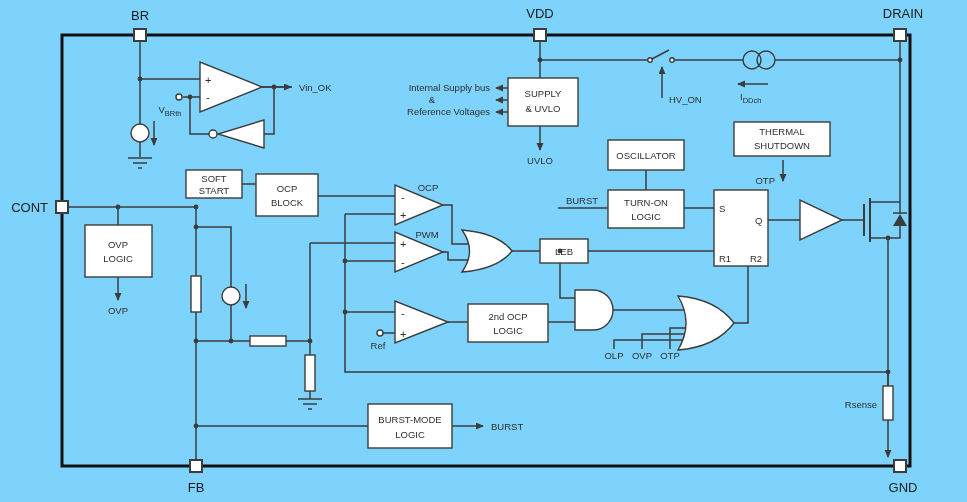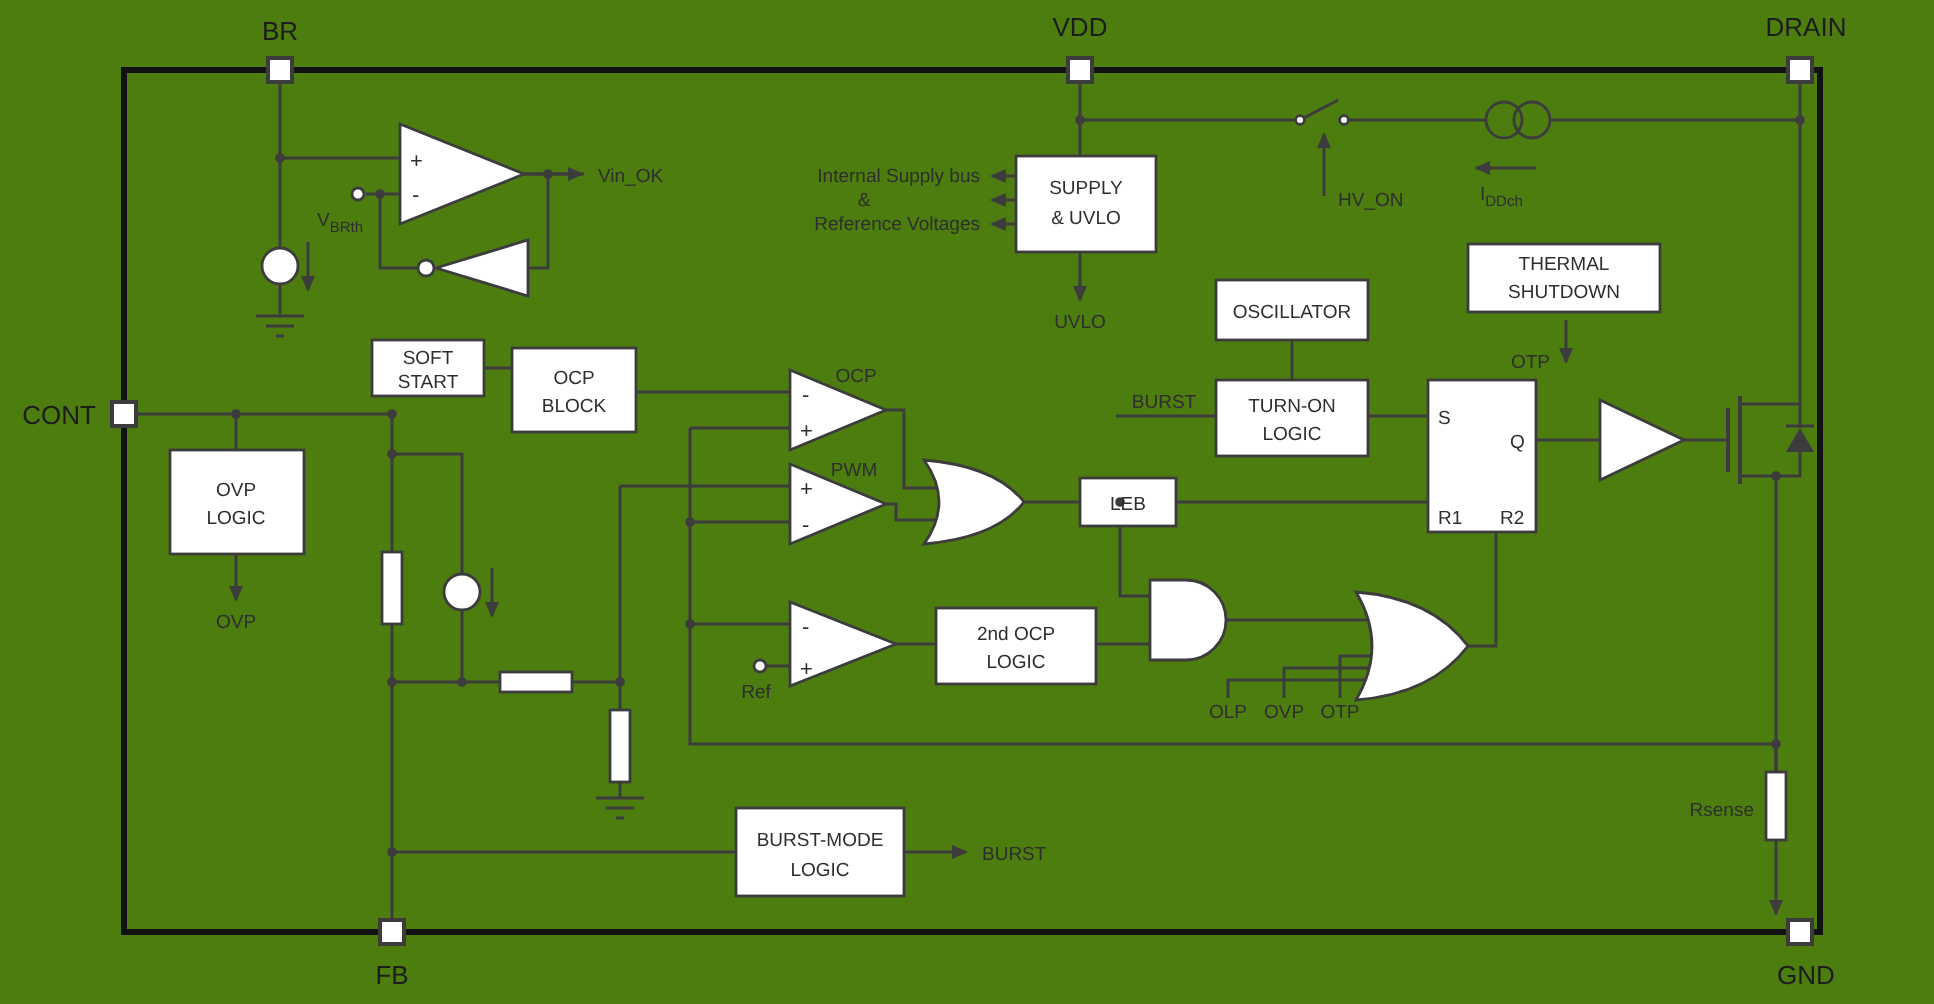--- a/index.html
+++ b/index.html
@@ -1,16 +1,16 @@
 <!DOCTYPE html>
 <html><head>
 <meta charset="utf-8">
 <style>
   html,body{margin:0;padding:0;background:#ffffff;}
-  #stage{width:967px;height:502px;background:#4d7c0f;position:relative;overflow:hidden;}
+  #stage{width:967px;height:502px;background:#7dd3fc;position:relative;overflow:hidden;}
   svg{display:block;}
   .t{font-family:"Liberation Sans",sans-serif;fill:#2e2e2e;}
   .pin-label{font-size:13px;fill:#1c1c1c;}
   .blk{font-size:9.5px;}
   .sm{font-size:9.5px;}
   .sign{font-size:11px;}
   .wire{stroke:#3c3c3c;stroke-width:1.5;fill:none;}
   .thick{stroke:#111;stroke-width:3;fill:none;}
   .shape{stroke:#3c3c3c;stroke-width:1.4;fill:#ffffff;}
   .shapen{stroke:#3c3c3c;stroke-width:1.4;fill:none;}

